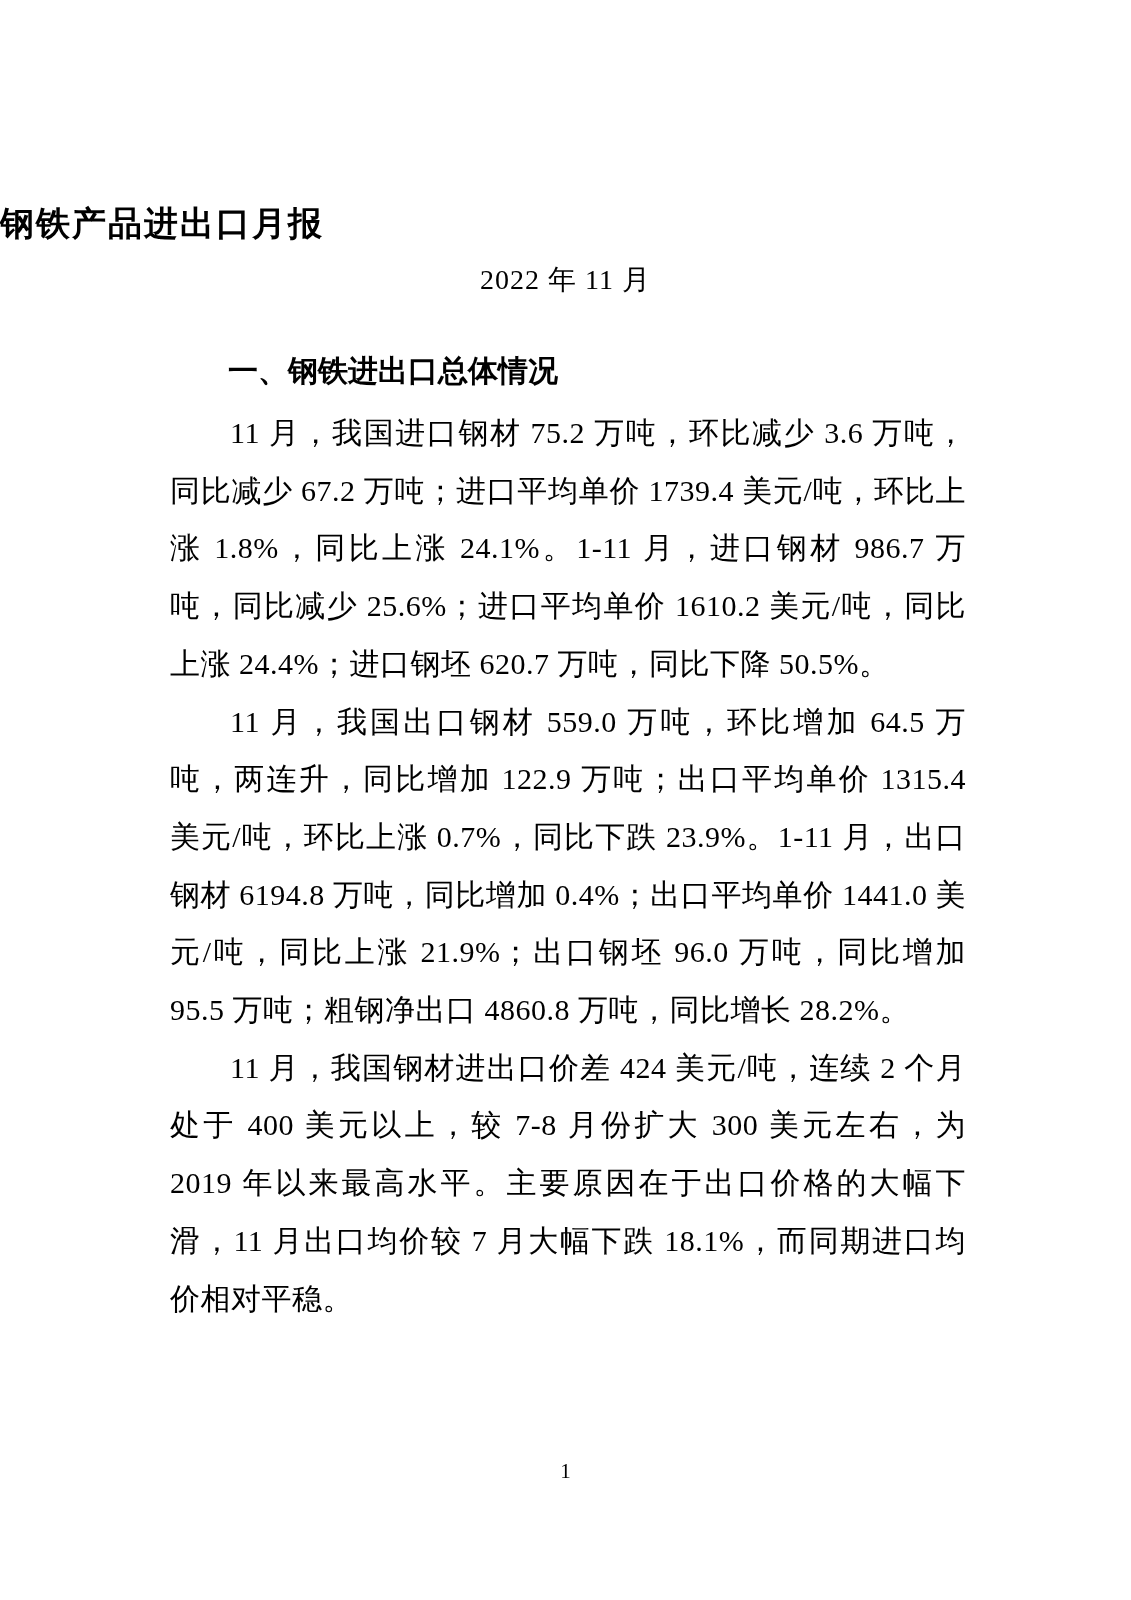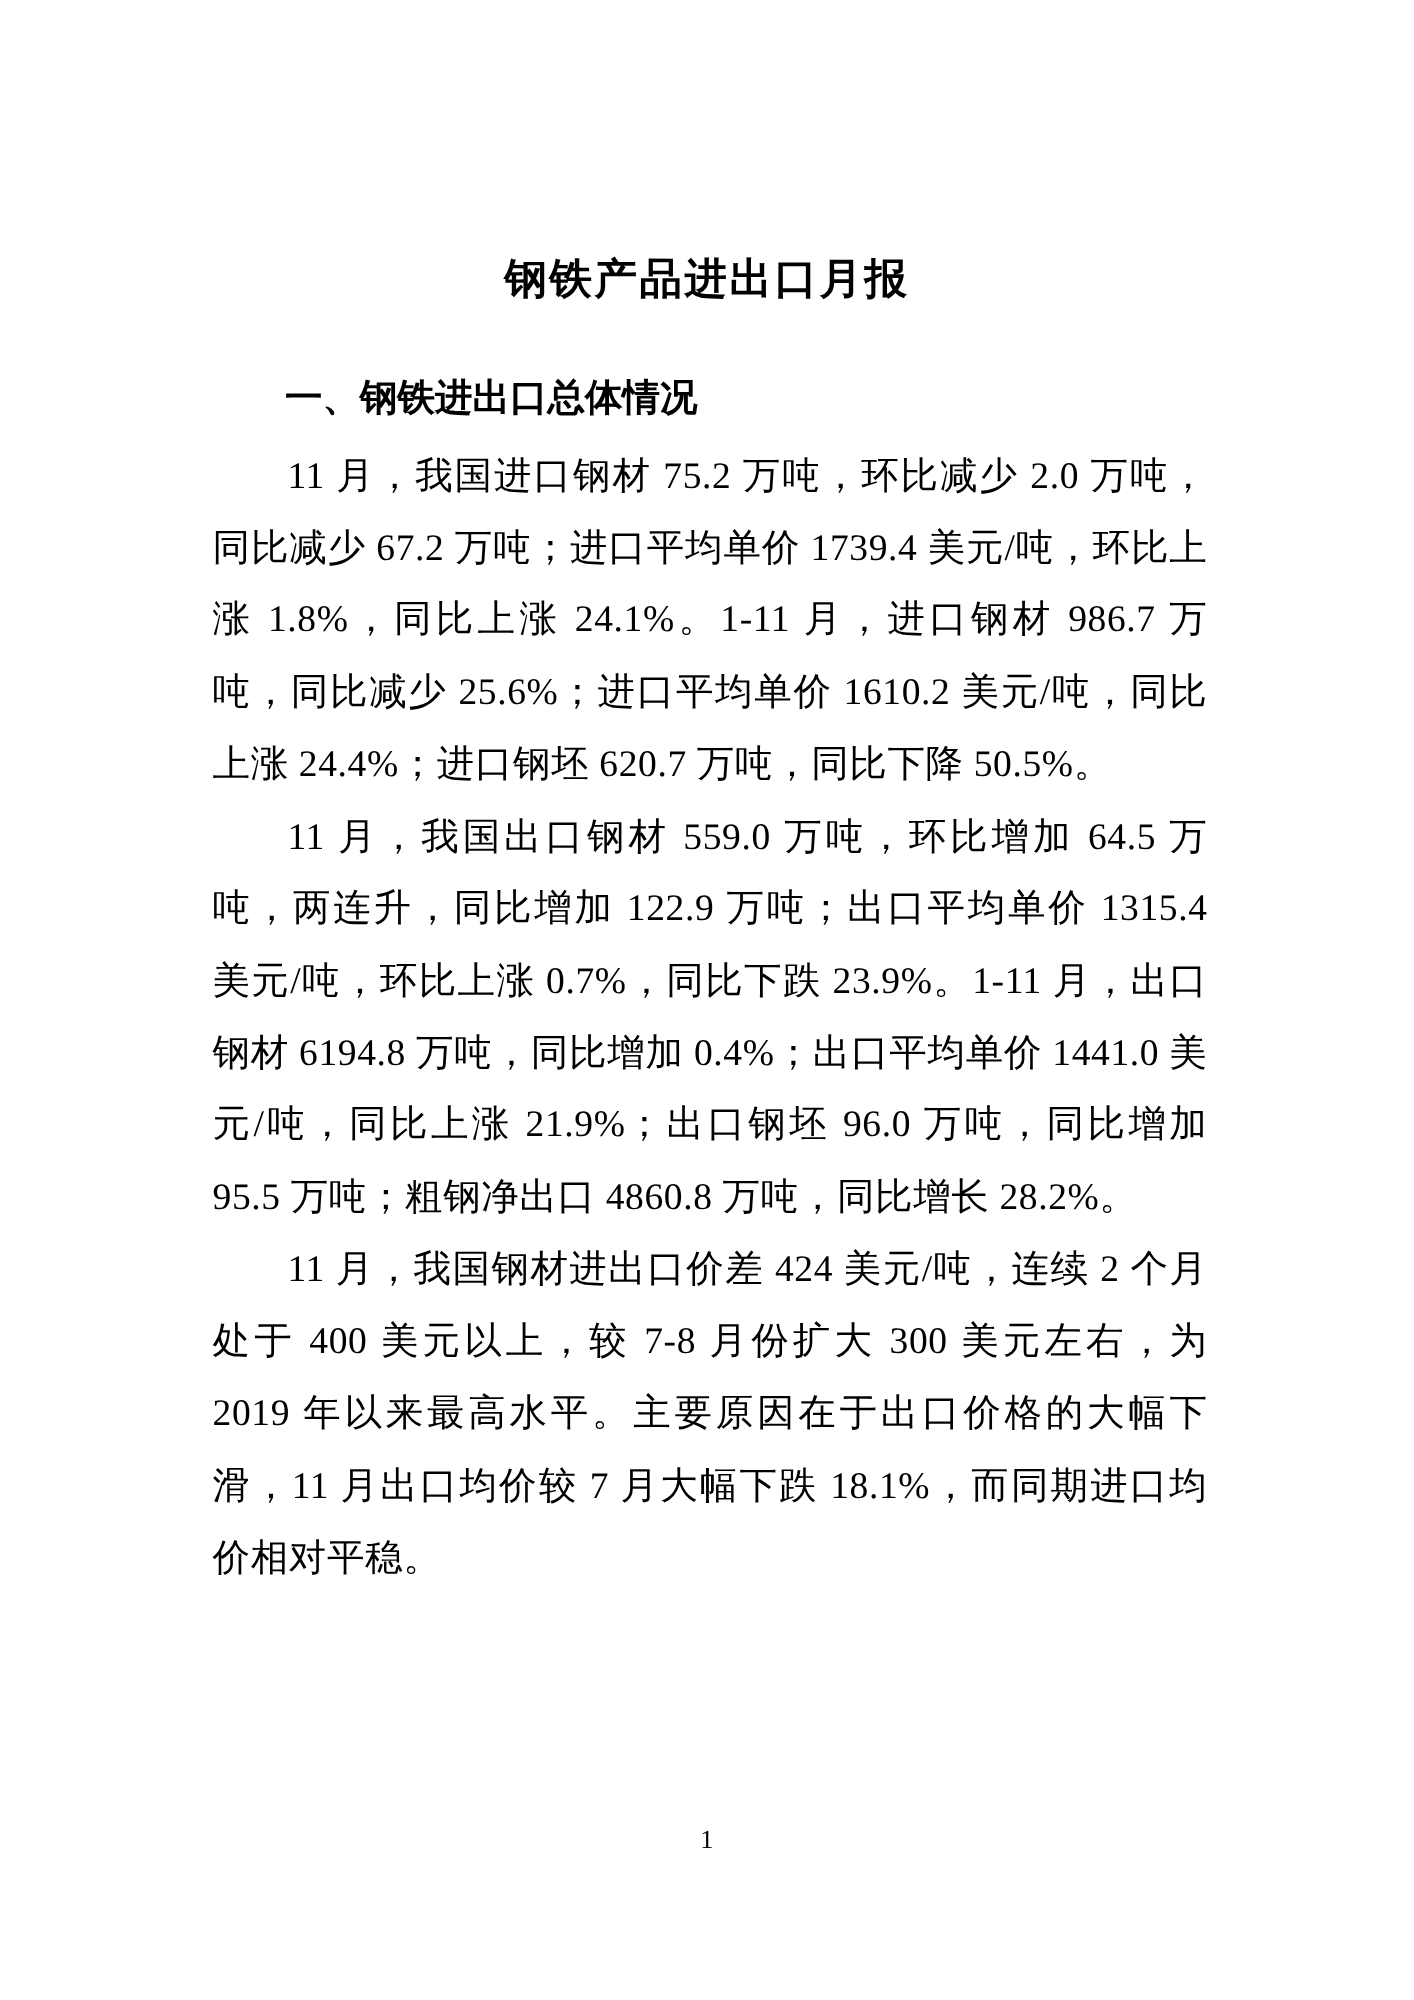--- a/index.html
+++ b/index.html
@@ -13,21 +13,21 @@
     width: 1131px;
     height: 1600px;
     margin: 0 auto;
     background: #ffffff;
     color: #000000;
     overflow: hidden;
     font-family: "Liberation Serif", "DejaVu Serif", serif;
   }
   .doc-title {
     margin: 202px 0 0 0;
-    text-align: center;
+    text-align: left;
     font-size: 34px;
     line-height: 44px;
     font-weight: bold;
     letter-spacing: 2px;
     font-family: "Liberation Serif", "DejaVu Serif", serif;
   }
   .doc-subtitle {
     margin: 16px 0 0 0;
     text-align: center;
     font-size: 28px;
@@ -65,24 +65,25 @@
     line-height: 26px;
   }
 </style>
 </head>
 <body>
 
 <div class="page">
 
   <h1 class="doc-title">钢铁产品进出口月报</h1>
 
+  <div class="doc-subtitle">2022 年 11 月</div>
 
   <h2 class="section-heading">一、钢铁进出口总体情况</h2>
 
   <div class="body-text">
-    <p>11 月，我国进口钢材 75.2 万吨，环比减少 2.0 万吨，同比减少 67.2 万吨；进口平均单价 1739.4 美元/吨，环比上涨 1.8%，同比上涨 24.1%。1-11 月，进口钢材 986.7 万吨，同比减少 25.6%；进口平均单价 1610.2 美元/吨，同比上涨 24.4%；进口钢坯 620.7 万吨，同比下降 50.5%。</p>
+    <p>11 月，我国进口钢材 75.2 万吨，环比减少 3.6 万吨，同比减少 67.2 万吨；进口平均单价 1739.4 美元/吨，环比上涨 1.8%，同比上涨 24.1%。1-11 月，进口钢材 986.7 万吨，同比减少 25.6%；进口平均单价 1610.2 美元/吨，同比上涨 24.4%；进口钢坯 620.7 万吨，同比下降 50.5%。</p>
     <p>11 月，我国出口钢材 559.0 万吨，环比增加 64.5 万吨，两连升，同比增加 122.9 万吨；出口平均单价 1315.4 美元/吨，环比上涨 0.7%，同比下跌 23.9%。1-11 月，出口钢材 6194.8 万吨，同比增加 0.4%；出口平均单价 1441.0 美元/吨，同比上涨 21.9%；出口钢坯 96.0 万吨，同比增加 95.5 万吨；粗钢净出口 4860.8 万吨，同比增长 28.2%。</p>
     <p>11 月，我国钢材进出口价差 424 美元/吨，连续 2 个月处于 400 美元以上，较 7-8 月份扩大 300 美元左右，为 2019 年以来最高水平。主要原因在于出口价格的大幅下滑，11 月出口均价较 7 月大幅下跌 18.1%，而同期进口均价相对平稳。</p>
   </div>
 
   <div class="page-number">1</div>
 
 </div>
 
 </body></html>

